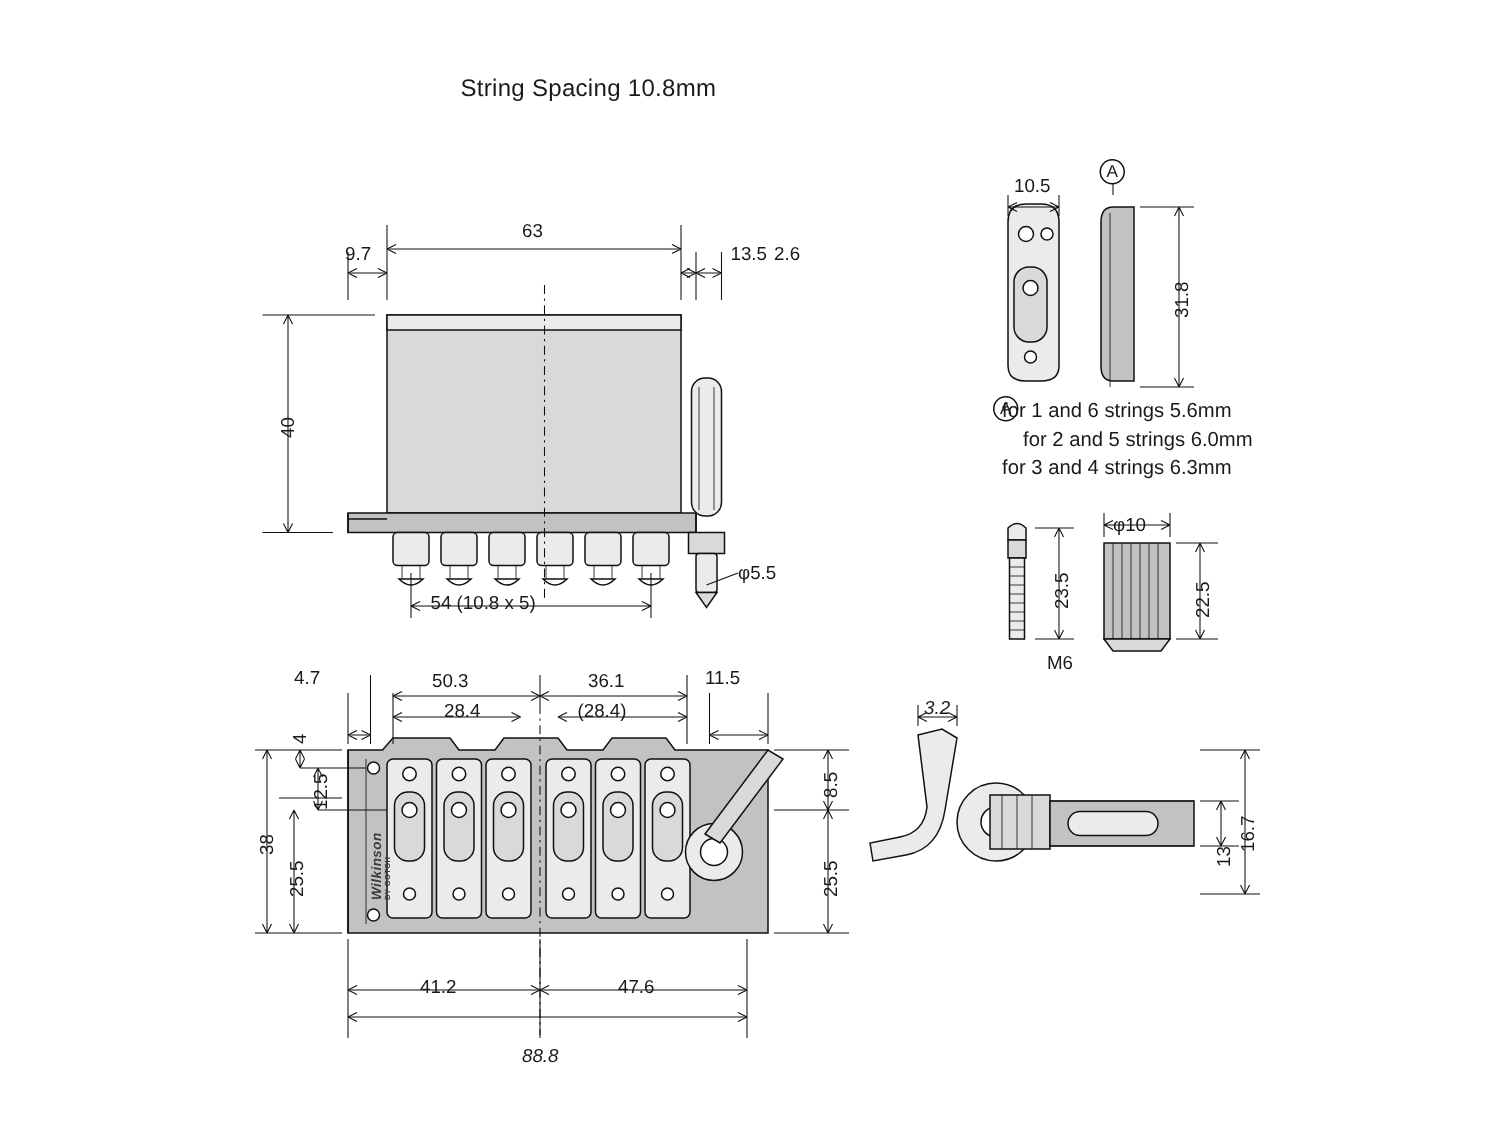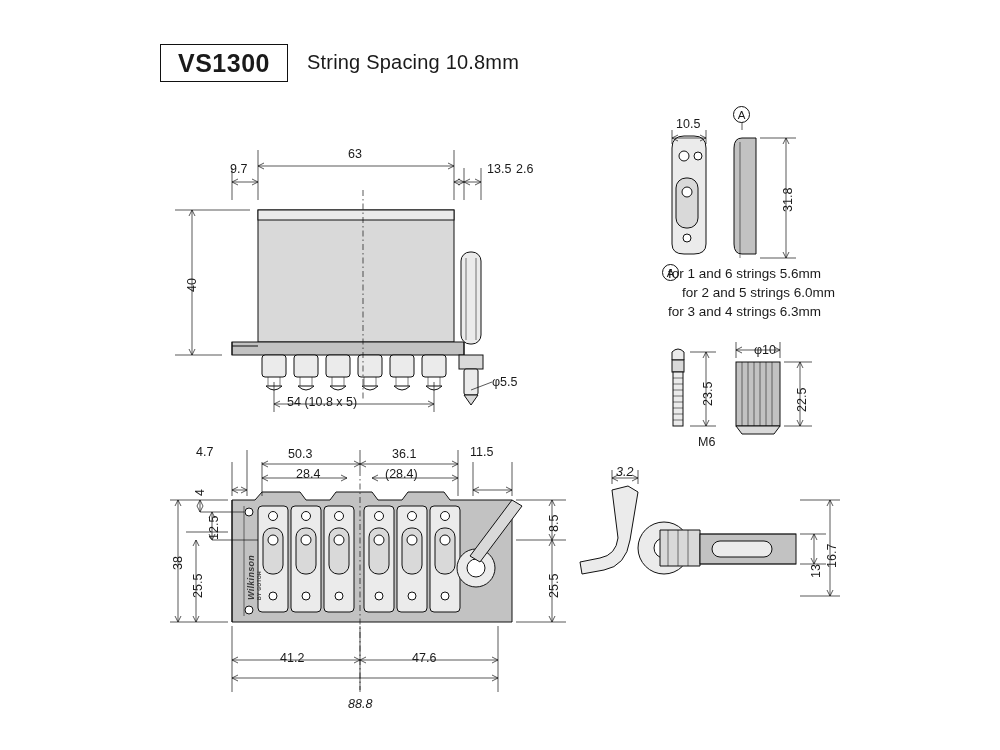--- a/index.html
+++ b/index.html
@@ -98,24 +98,21 @@
     transform: rotate(-90deg);
     letter-spacing: .3px;
   }
   .logo small { font-size: 5px; font-style: normal; display: block; }
 </style>
 </head>
 <body>
 
 <div id="sheet">
 
-  <div class="title-box">
-    <span>VS1300</span>
-  </div>
-  <div class="title-sub lbl" style="left:307px; top:52px; font-size:20px;">String Spacing 10.8mm</div>
+  <div class="title-sub lbl" style="left:307px; top:52px; font-size:16px;">String Spacing 10.8mm</div>
 
   <svg class="draw" viewBox="0 0 1000 750">
 
     <rect class="fillm" x="258" y="210" width="196" height="132"></rect>
     <rect class="fillg" x="258" y="210" width="196" height="10"></rect>
 
     <rect class="filld" x="232" y="342" width="232" height="13"></rect>
     <path class="wl" d="M232 342 L232 355 M464 342 L464 355"></path>
 
     <path class="wl" d="M232 346 L258 346"></path>
@@ -338,20 +335,20 @@
   <div class="lbl v" style="left:782px; top:212px;">31.8</div>
   <div class="circA" style="left:733px; top:106px;">A</div>
 
   <div class="circA" style="left:662px; top:264px;">A</div>
   <div class="note" style="left:668px; top:264px;">for 1 and 6 strings 5.6mm</div>
   <div class="note" style="left:668px; top:283px;margin-left:14px;">for 2 and 5 strings 6.0mm</div>
   <div class="note" style="left:668px; top:302px;">for 3 and 4 strings 6.3mm</div>
 
   <div class="lbl v" style="left:702px; top:406px;">23.5</div>
   <div class="lbl" style="left:698px; top:436px;">M6</div>
-  <div class="lbl" style="left:742px; top:344px;margin-left:12px;">φ10</div>
+  <div class="lbl" style="left:742px; top:344px;">φ10</div>
   <div class="lbl v" style="left:796px; top:412px;">22.5</div>
 
   <div class="lbl" style="left:616px; top:466px;font-style:italic;">3.2</div>
   <div class="lbl v" style="left:826px; top:568px;">16.7</div>
   <div class="lbl v" style="left:810px; top:578px;">13</div>
 
 </div>
 
 </body></html>

